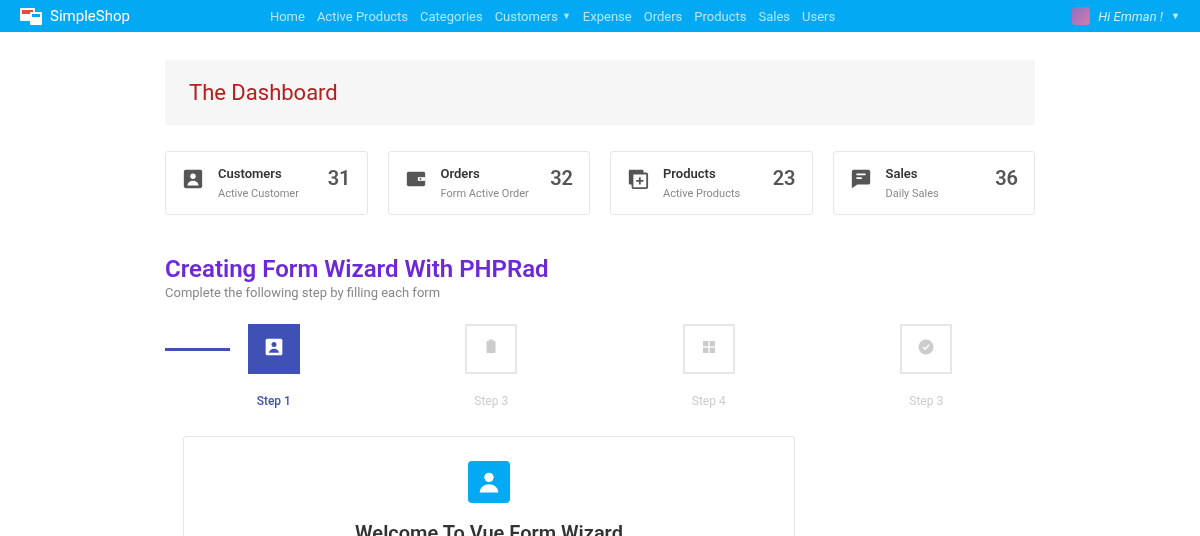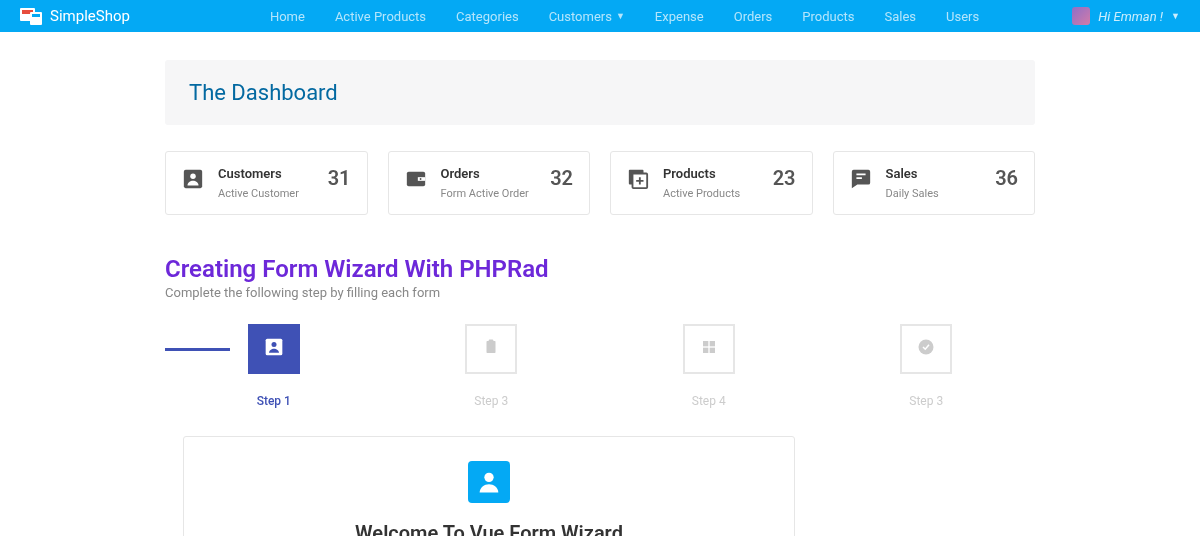--- a/index.html
+++ b/index.html
@@ -21,21 +21,21 @@
       font-weight: 400;
     }
     .brand-logo {
       width: 24px;
       height: 20px;
       position: relative;
     }
     .brand-logo svg { display: block; }
     .nav-links {
       display: flex;
-      gap: 30px;
+      gap: 12px;
       margin-left: 140px;
     }
     .nav-link {
       color: rgba(255,255,255,0.7);
       font-size: 13px;
       cursor: pointer;
       display: flex;
       align-items: center;
       gap: 4px;
     }
@@ -65,21 +65,21 @@
     
     .page-title-box {
       background: #f6f6f7;
       padding: 20px 24px;
       border-radius: 3px;
       margin-bottom: 26px;
     }
     .page-title {
       font-size: 22px;
       font-weight: 400;
-      color: #0369a1;
+      color: #b91c1c;
     }
     
     .stats-row {
       display: flex;
       gap: 20px;
       margin-bottom: 40px;
     }
     .stat-card {
       flex: 1;
       border: 1px solid #e6e6e6;

